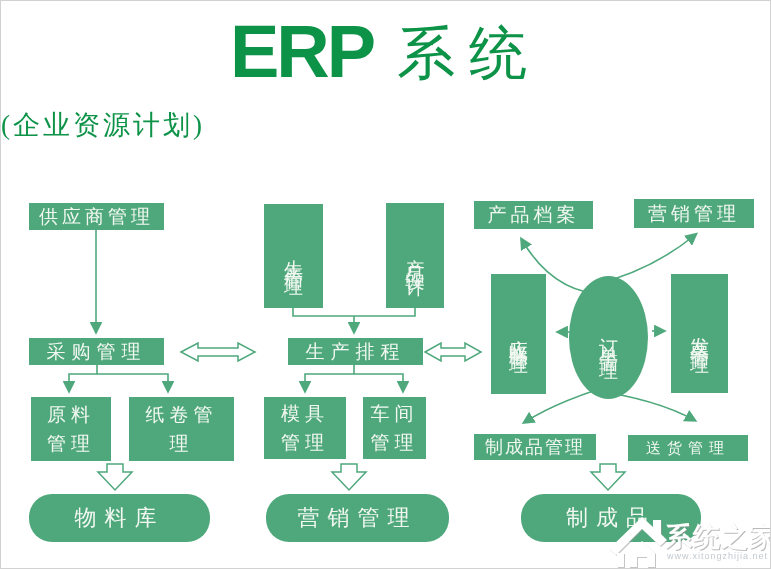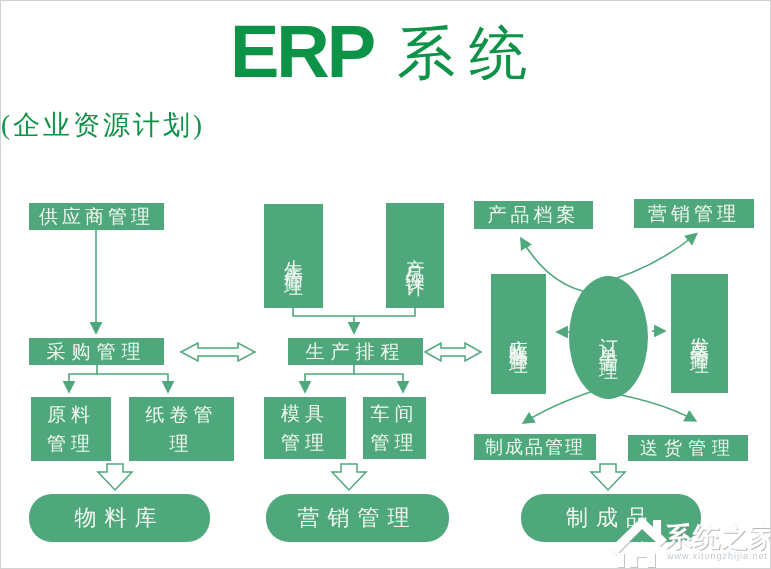--- a/index.html
+++ b/index.html
@@ -35,21 +35,21 @@
   .wide{letter-spacing:6px;}
   .two-line{font-size:19px;letter-spacing:5px;line-height:1.55;word-break:break-all;padding:0 6px;}
   .vert{
     writing-mode:vertical-rl;text-orientation:upright;
     font-size:19px;letter-spacing:6px;
   }
   .vert.tight{letter-spacing:4px;}
   .rounded{border-radius:23px;font-size:22px;letter-spacing:8px;}
   .ellipse{border-radius:50%;letter-spacing:8px;}
   .small1{font-size:18px;letter-spacing:2px;}
-  .small2{font-size:18px;letter-spacing:6px;}
+  .small2{font-size:15px;letter-spacing:6px;}
   
   .wires{position:absolute;left:0;top:0;width:771px;height:569px;}
   .ln{fill:none;stroke:var(--node-green);stroke-width:1.6;}
   .mk{fill:var(--node-green);}
   .hollow{fill:#ffffff;stroke:var(--node-green);stroke-width:1.5;stroke-linejoin:miter;}
   
   .watermark{position:absolute;left:604px;top:478px;width:167px;height:91px;pointer-events:none;}
   .wm-icon{position:absolute;left:4px;top:34px;filter:drop-shadow(1px 1px 0 rgba(150,150,150,.55));}
   .wm-name{
     position:absolute;left:60px;top:40px;color:#ffffff;font-weight:bold;

